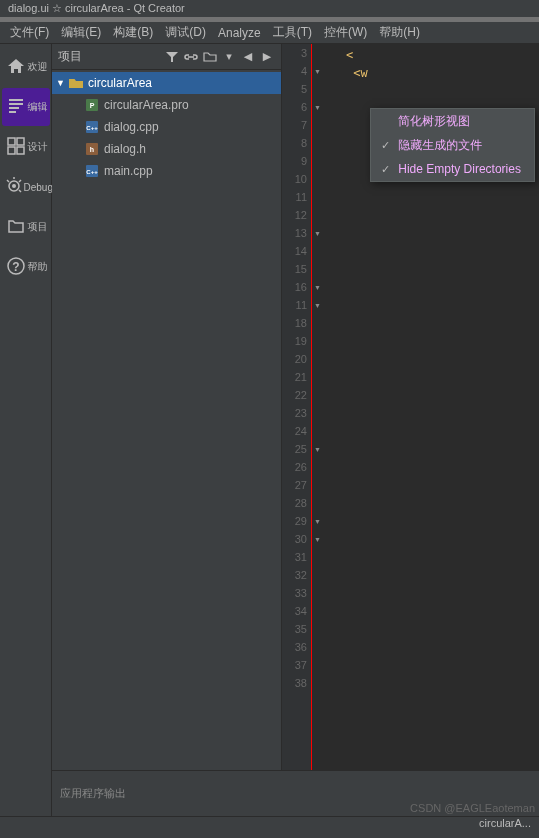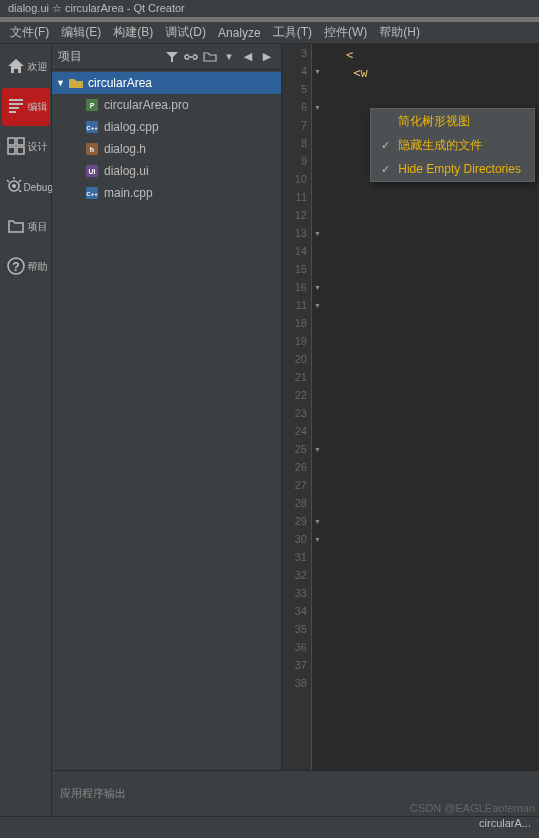--- a/index.html
+++ b/index.html
@@ -62,21 +62,21 @@
       width: 48px;
       display: flex;
       flex-direction: row;
       align-items: center;
       padding: 6px 2px;
       cursor: pointer;
       border-radius: 3px;
       margin-bottom: 2px;
     }
     .sidebar-item.active {
-      background: #b91c1c;
+      background: #4c1d95;
     }
     .sidebar-icon {
       width: 24px;
       height: 24px;
       display: flex;
       align-items: center;
       justify-content: center;
       margin-bottom: 2px;
     }
     .sidebar-label {
@@ -221,21 +221,21 @@
       z-index: 100;
       box-shadow: 2px 2px 8px rgba(0,0,0,0.5);
     }
     .dropdown-item {
       height: 24px;
       display: flex;
       align-items: center;
       padding: 0 10px;
       cursor: pointer;
       font-size: 12px;
-      color: #eab308;
+      color: #f0abfc;
       gap: 6px;
     }
     .dropdown-item.checked::before {
       content: '✓';
       color: #bbbbbb;
       font-size: 11px;
       margin-right: 2px;
     }
     .dropdown-item.no-check::before {
       content: '';
@@ -462,31 +462,20 @@
           <span class="arrow"></span>
           <span class="file-icon">
             <svg width="14" height="14" viewBox="0 0 14 14">
               <rect x="1" y="1" width="12" height="12" rx="1" fill="#8b5e3c"></rect>
               <text x="7" y="10" text-anchor="middle" fill="white" font-size="7" font-weight="bold">h</text>
             </svg>
           </span>
           <span class="file-name">dialog.h</span>
         </div>
 
-        <div class="tree-item">
-          <span class="indent"></span>
-          <span class="arrow"></span>
-          <span class="file-icon">
-            <svg width="14" height="14" viewBox="0 0 14 14">
-              <rect x="1" y="1" width="12" height="12" rx="1" fill="#6a4a8a"></rect>
-              <text x="7" y="10" text-anchor="middle" fill="white" font-size="7" font-weight="bold">UI</text>
-            </svg>
-          </span>
-          <span class="file-name">dialog.ui</span>
-        </div>
 
         <div class="tree-item">
           <span class="indent"></span>
           <span class="arrow"></span>
           <span class="file-icon">
             <svg width="14" height="14" viewBox="0 0 14 14">
               <rect x="1" y="1" width="12" height="12" rx="1" fill="#3a6aa0"></rect>
               <text x="7" y="10" text-anchor="middle" fill="white" font-size="6" font-weight="bold">C++</text>
             </svg>
           </span>

